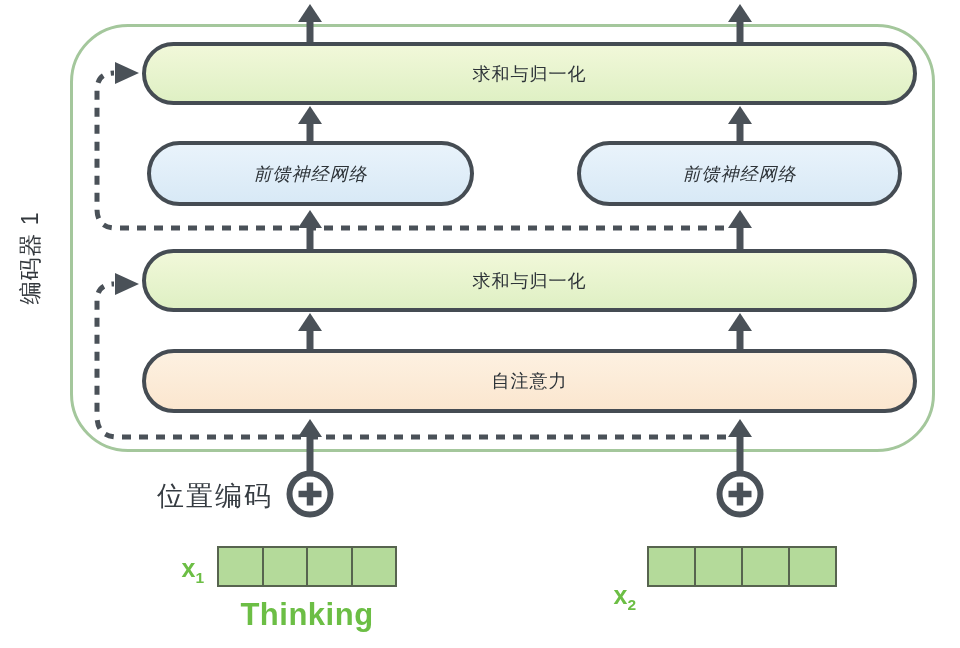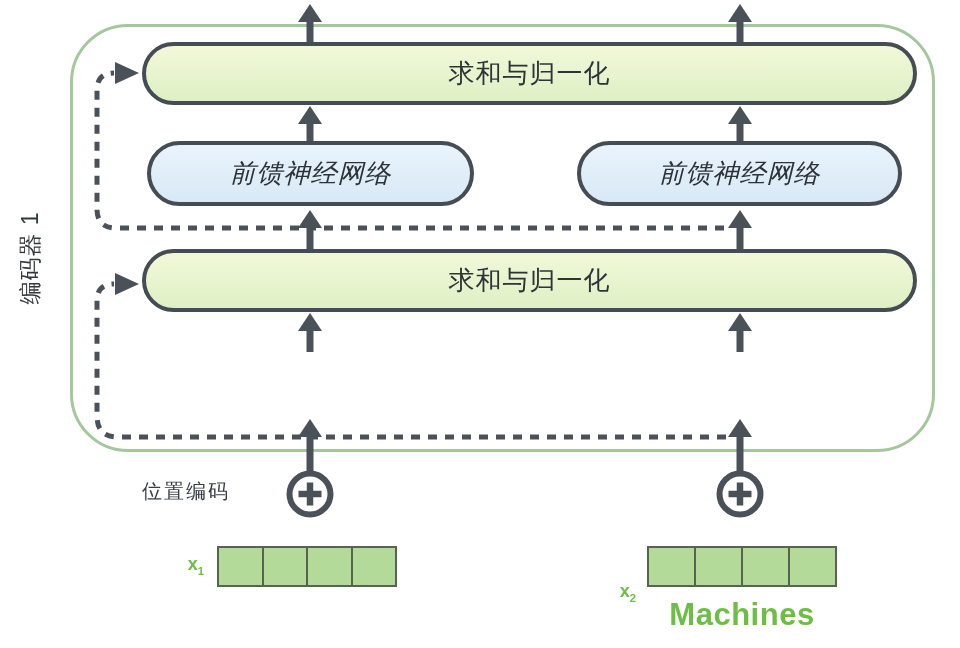--- a/index.html
+++ b/index.html
@@ -19,36 +19,36 @@
   }
   .overlay{position:absolute;left:0;top:0;width:960px;height:648px;z-index:1;}
   .overlay .shaft{stroke:var(--arrow);stroke-width:7;}
   .overlay .head{fill:var(--arrow);stroke:none;}
   .overlay .dash{fill:none;stroke:var(--arrow);stroke-width:5;stroke-dasharray:9 8;}
   .overlay .plus-circle{fill:#ffffff;stroke:var(--arrow);stroke-width:6;}
   .overlay .plus-bar{stroke:var(--arrow);stroke-width:6.5;}
   .pill{
     position:absolute;box-sizing:border-box;border:4.5px solid var(--pill-border);
     border-radius:36px;display:flex;align-items:center;justify-content:center;
-    font-size:26px;color:#2d3338;z-index:2;letter-spacing:1px;
+    font-size:18px;color:#2d3338;z-index:2;letter-spacing:1px;
   }
   .pill.addnorm{background:linear-gradient(180deg,var(--add-norm-fill-top),var(--add-norm-fill-bottom));}
   .pill.ffn{background:linear-gradient(180deg,var(--ffn-fill-top),var(--ffn-fill-bottom));font-style:italic;}
   .pill.attn{background:linear-gradient(180deg,var(--attention-fill-top),var(--attention-fill-bottom));}
   .pill-addnorm-top{left:142px;top:42px;width:775px;height:63px;}
   .pill-ffn-left{left:147px;top:141px;width:327px;height:65px;}
   .pill-ffn-right{left:577px;top:141px;width:325px;height:65px;}
   .pill-addnorm-mid{left:142px;top:249px;width:775px;height:63px;}
   .pill-attn{left:142px;top:349px;width:775px;height:64px;}
   .pos-label{
-    position:absolute;left:142px;top:478px;font-size:20px;color:#363c42;z-index:2;
+    position:absolute;left:157px;top:478px;font-size:27px;color:#363c42;z-index:2;
     letter-spacing:2px;
   }
   .x-label{
-    position:absolute;width:44px;text-align:right;font-size:18px;font-weight:bold;
+    position:absolute;width:44px;text-align:right;font-size:25px;font-weight:bold;
     color:var(--green-text);z-index:2;
   }
   .x-label sub{font-size:0.62em;}
   .x1-label{left:160px;top:554px;}
   .x2-label{left:592px;top:581px;}
   .cells{
     position:absolute;display:flex;box-sizing:border-box;height:41px;top:546px;
     border:2px solid var(--embedding-border);z-index:2;
   }
   .x1-cells{left:217px;width:180px;}
@@ -130,33 +130,34 @@
       <circle class="plus-circle" cx="740" cy="494" r="20.5"></circle>
       <line class="plus-bar" x1="728.5" y1="494" x2="751.5" y2="494"></line>
       <line class="plus-bar" x1="740" y1="482.5" x2="740" y2="505.5"></line>
     </g>
   </svg>
 
   <div class="pill addnorm pill-addnorm-top">求和与归一化</div>
   <div class="pill ffn pill-ffn-left">前馈神经网络</div>
   <div class="pill ffn pill-ffn-right">前馈神经网络</div>
   <div class="pill addnorm pill-addnorm-mid">求和与归一化</div>
+  <div class="pill attn pill-attn">自注意力</div>
 
   <div class="pos-label">位置编码</div>
 
   <div class="x-label x1-label"><span>x</span><sub>1</sub></div>
   <div class="cells x1-cells">
       <div class="cell"></div>
       <div class="cell"></div>
       <div class="cell"></div>
       <div class="cell"></div>
     </div>
+  <div class="word-label word-thinking">Thinking</div>
 
   <div class="x-label x2-label"><span>x</span><sub>2</sub></div>
   <div class="cells x2-cells">
       <div class="cell"></div>
       <div class="cell"></div>
       <div class="cell"></div>
       <div class="cell"></div>
     </div>
-  <div class="word-label word-machines">Machines</div>
 
 </div>
 
 </body></html>

